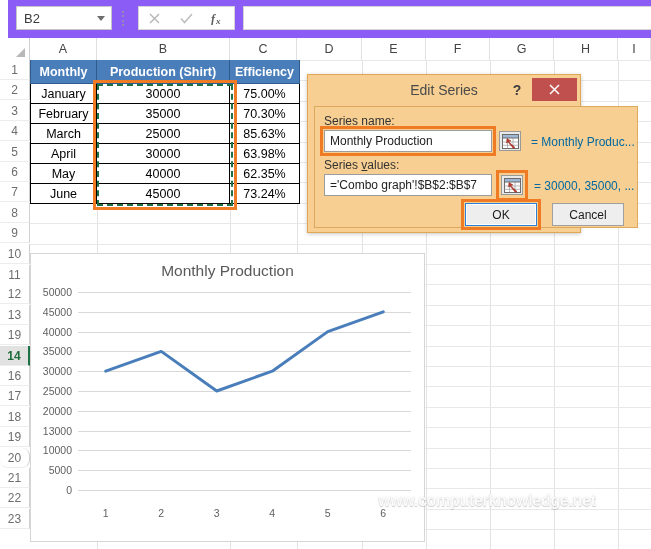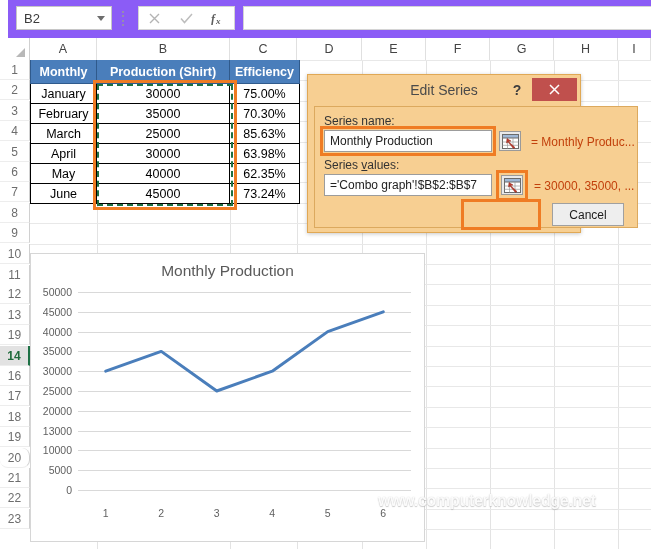--- a/index.html
+++ b/index.html
@@ -177,21 +177,21 @@
   .txtbox {
     position: absolute; background: #fff; border: 1px solid #9c9c9c;
     font-size: 12px; color: #222; line-height: 20px; padding-left: 5px;
     white-space: nowrap; overflow: hidden;
   }
   .hl-orange { position: absolute; border: 3px solid #ef7c24; pointer-events: none; }
   .picker {
     position: absolute; width: 22px; height: 20px; background: #e9e9e9;
     border: 1px solid #9a9a9a; display: flex; align-items: center; justify-content: center;
   }
-  .eq-text { position: absolute; font-size: 12px; color: #c2410c; white-space: nowrap; }
+  .eq-text { position: absolute; font-size: 12px; color: #0369a1; white-space: nowrap; }
   .dlg-btn {
     position: absolute; width: 72px; height: 23px; background: #eeeeee;
     border: 1px solid #a0a0a0; font-size: 12px; color: #1c1c1c;
     display: flex; align-items: center; justify-content: center;
   }
   .dlg-btn.focus { border: 1px solid #2a7fd4; box-shadow: inset 0 0 0 1px #ffffff; }
 </style>
 </head>
 <body>
 
@@ -427,18 +427,19 @@
         <svg width="17" height="15" viewBox="0 0 17 15">
           <rect x="0.5" y="0.5" width="16" height="14" fill="#ffffff" stroke="#6b6b6b"></rect>
           <rect x="0.5" y="0.5" width="16" height="3.5" fill="#9fb8d6" stroke="#6b6b6b"></rect>
           <path d="M5.5 4 V14.5 M11 4 V14.5 M0.5 8 H16.5 M0.5 11.3 H16.5" stroke="#9a9a9a" stroke-width="0.7"></path>
           <path d="M13 13.5 L6.5 7.5 L9 7 L5 4.5 L4.5 9 L6 8 L11.5 14.5 Z" fill="#c0392b" stroke="#8e2b20" stroke-width="0.5"></path>
         </svg>
       </div>
       <div class="hl-orange" style="left:181px; top:63px; width:32px; height:31px;"></div>
       <div class="eq-text" style="left:219px; top:72px;">= 30000, 35000, ...</div>
 
+      <div class="dlg-btn focus" style="left:150px; top:96px;">OK</div>
       <div class="hl-orange" style="left:146px; top:92px; width:80px; height:31px;"></div>
       <div class="dlg-btn" style="left:237px; top:96px;">Cancel</div>
     </div>
   </div>
 
 </div>
 
 </body></html>

